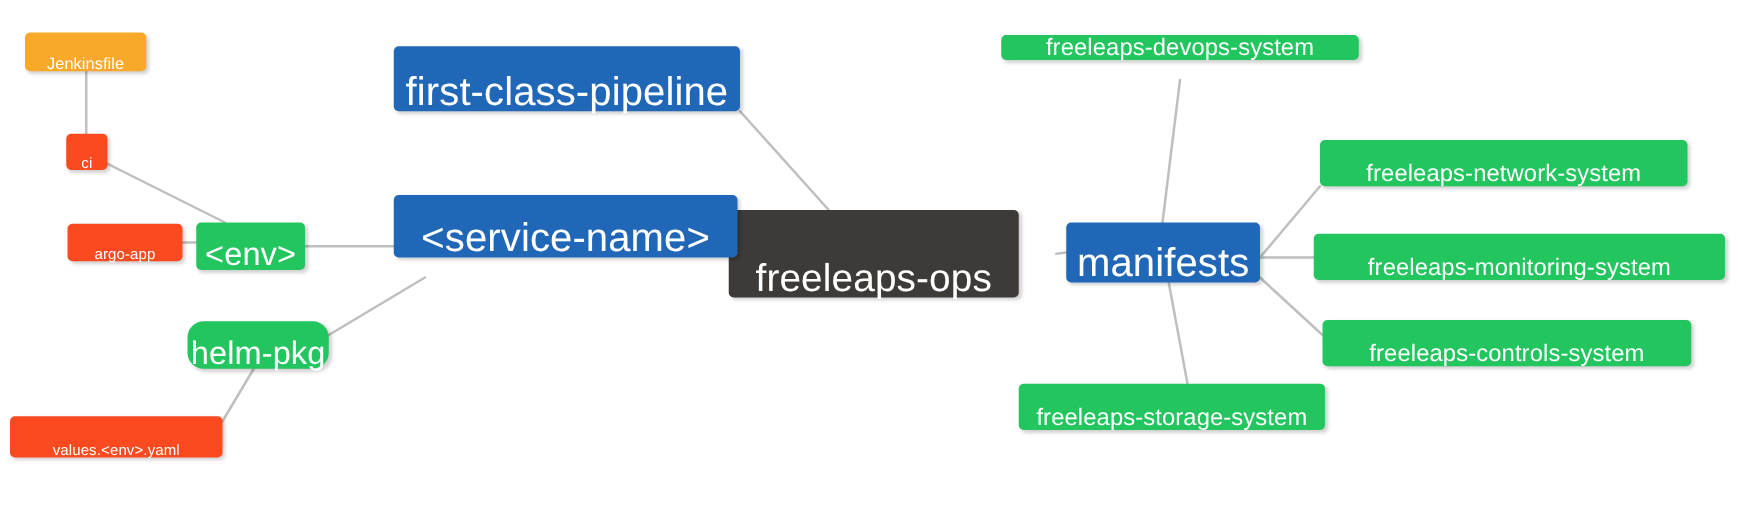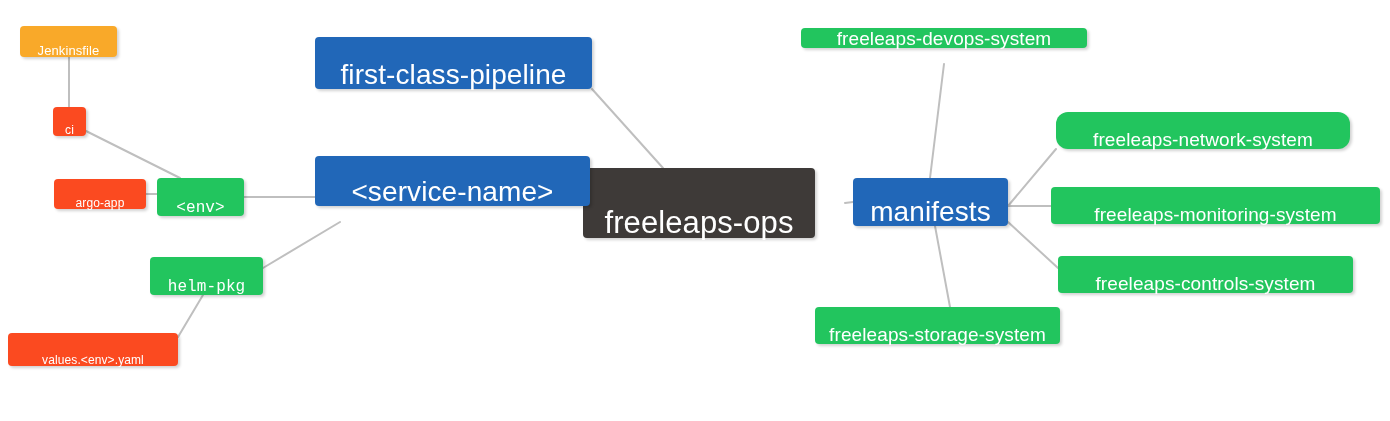--- a/index.html
+++ b/index.html
@@ -39,22 +39,22 @@
     letter-spacing: 0.1px;
     line-height: 1;
     z-index: 2;
   }
   .node-label {
     display: block;
     pointer-events: none;
   }
   
   .tier-root   { font-size: 31px; }
-  .tier-major  { font-size: 28px; }
-  .tier-mid    { font-size: 16px; font-family: Liberation Mono, monospace; }
+  .tier-major  { font-size: 32px; }
+  .tier-mid    { font-size: 26px; }
   .tier-leaf   { font-size: 19px; }
   .tier-small  { font-size: 12px; }
   .tier-tiny   { font-size: 13px; }
 </style>
 </head>
 <body>
 
 <div id="mindmap-canvas">
   <svg id="edge-layer" viewBox="0 0 1390 421" width="1390" height="421" xmlns="http://www.w3.org/2000/svg">
       <path d="M 583 203 L 568 197" stroke="#bfbfbf" stroke-width="2" fill="none" stroke-linecap="round"></path>
@@ -81,39 +81,39 @@
       </div>
       <div class="node tier-major" style="left: 315px; top: 37px; width: 277px; height: 52px; background: rgb(33, 103, 184);">
         <span class="node-label">first-class-pipeline</span>
       </div>
       <div class="node tier-major" style="left: 853px; top: 178px; width: 155px; height: 48px; background: rgb(33, 103, 184);">
         <span class="node-label">manifests</span>
       </div>
       <div class="node tier-mid" style="left: 157px; top: 178px; width: 87px; height: 38px; background: rgb(34, 197, 94);">
         <span class="node-label">&lt;env&gt;</span>
       </div>
-      <div class="node tier-mid" style="left: 150px; top: 257px; width: 113px; height: 38px; background: rgb(34, 197, 94);">
+      <div class="node tier-mid" style="left: 150px; top: 257px; width: 113px; height: 38px; background: rgb(34, 197, 94); border-radius: 13px;">
         <span class="node-label">helm-pkg</span>
       </div>
       <div class="node tier-small" style="left: 53px; top: 107px; width: 33px; height: 29px; background: rgb(251, 74, 32);">
         <span class="node-label">ci</span>
       </div>
       <div class="node tier-small" style="left: 33px; top: 179px; width: 92px; height: 30px; background: rgb(251, 74, 32); margin-left: 21px;">
         <span class="node-label">argo-app</span>
       </div>
       <div class="node tier-tiny" style="left: 20px; top: 26px; width: 97px; height: 31px; background: rgb(249, 169, 41);">
         <span class="node-label">Jenkinsfile</span>
       </div>
       <div class="node tier-small" style="left: 8px; top: 333px; width: 170px; height: 33px; background: rgb(251, 74, 32);">
         <span class="node-label">values.&lt;env&gt;.yaml</span>
       </div>
       <div class="node tier-leaf" style="left: 801px; top: 28px; width: 286px; height: 20px; background: rgb(34, 197, 94);">
         <span class="node-label">freeleaps-devops-system</span>
       </div>
-      <div class="node tier-leaf" style="left: 1056px; top: 112px; width: 294px; height: 37px; background: rgb(34, 197, 94); border-radius: 12px;">
+      <div class="node tier-leaf" style="left: 1056px; top: 112px; width: 294px; height: 37px; background: rgb(34, 197, 94);">
         <span class="node-label">freeleaps-network-system</span>
       </div>
       <div class="node tier-leaf" style="left: 1051px; top: 187px; width: 329px; height: 37px; background: rgb(34, 197, 94);">
         <span class="node-label">freeleaps-monitoring-system</span>
       </div>
       <div class="node tier-leaf" style="left: 1058px; top: 256px; width: 295px; height: 37px; background: rgb(34, 197, 94);">
         <span class="node-label">freeleaps-controls-system</span>
       </div>
       <div class="node tier-leaf" style="left: 815px; top: 307px; width: 245px; height: 37px; background: rgb(34, 197, 94);">
         <span class="node-label">freeleaps-storage-system</span>

